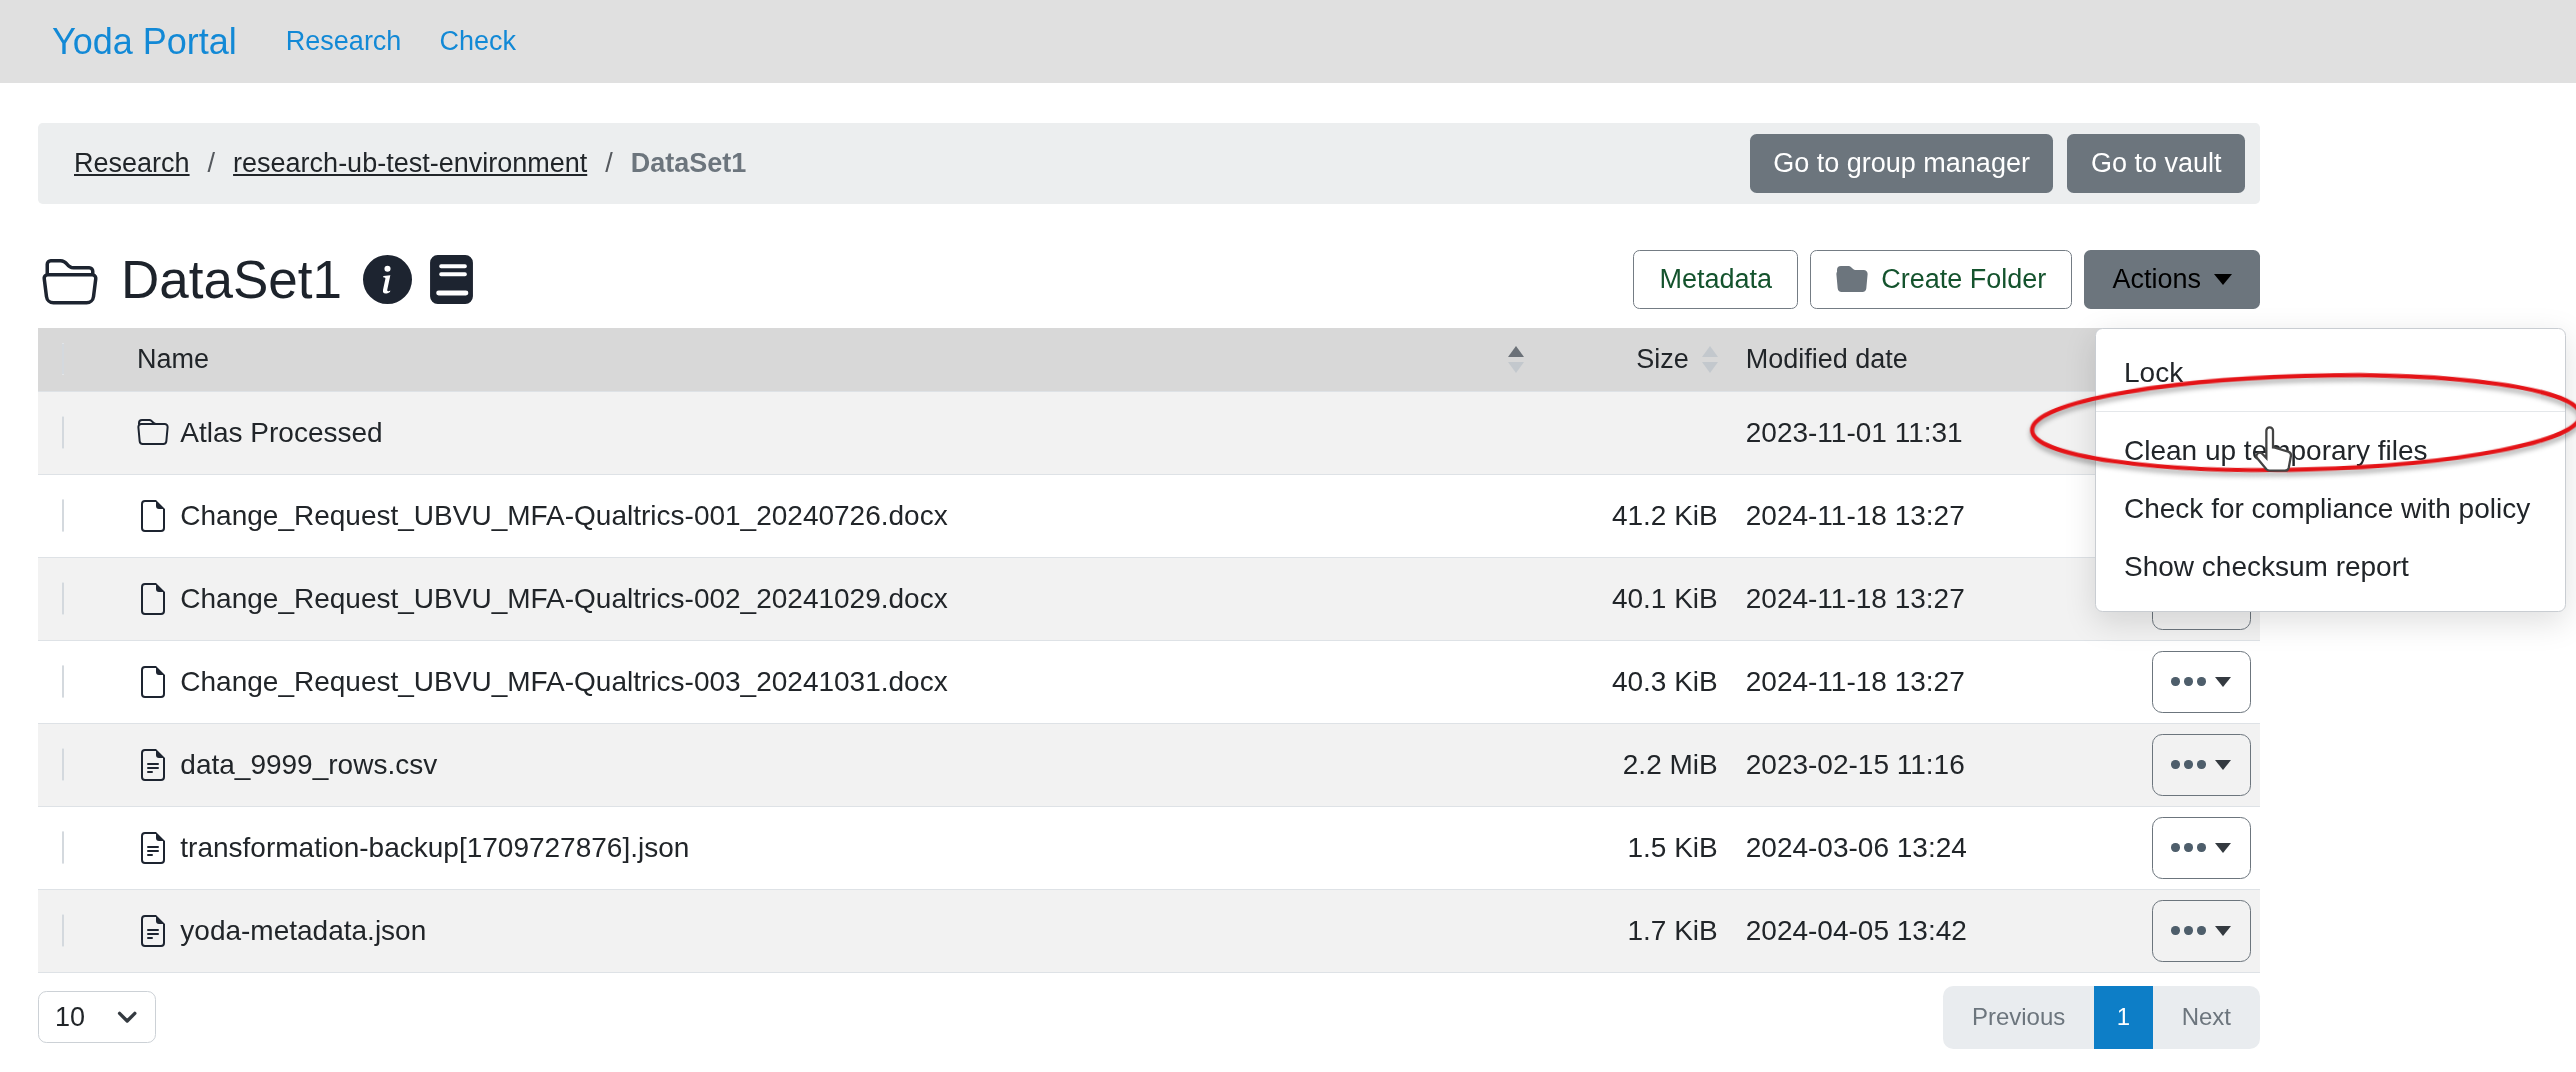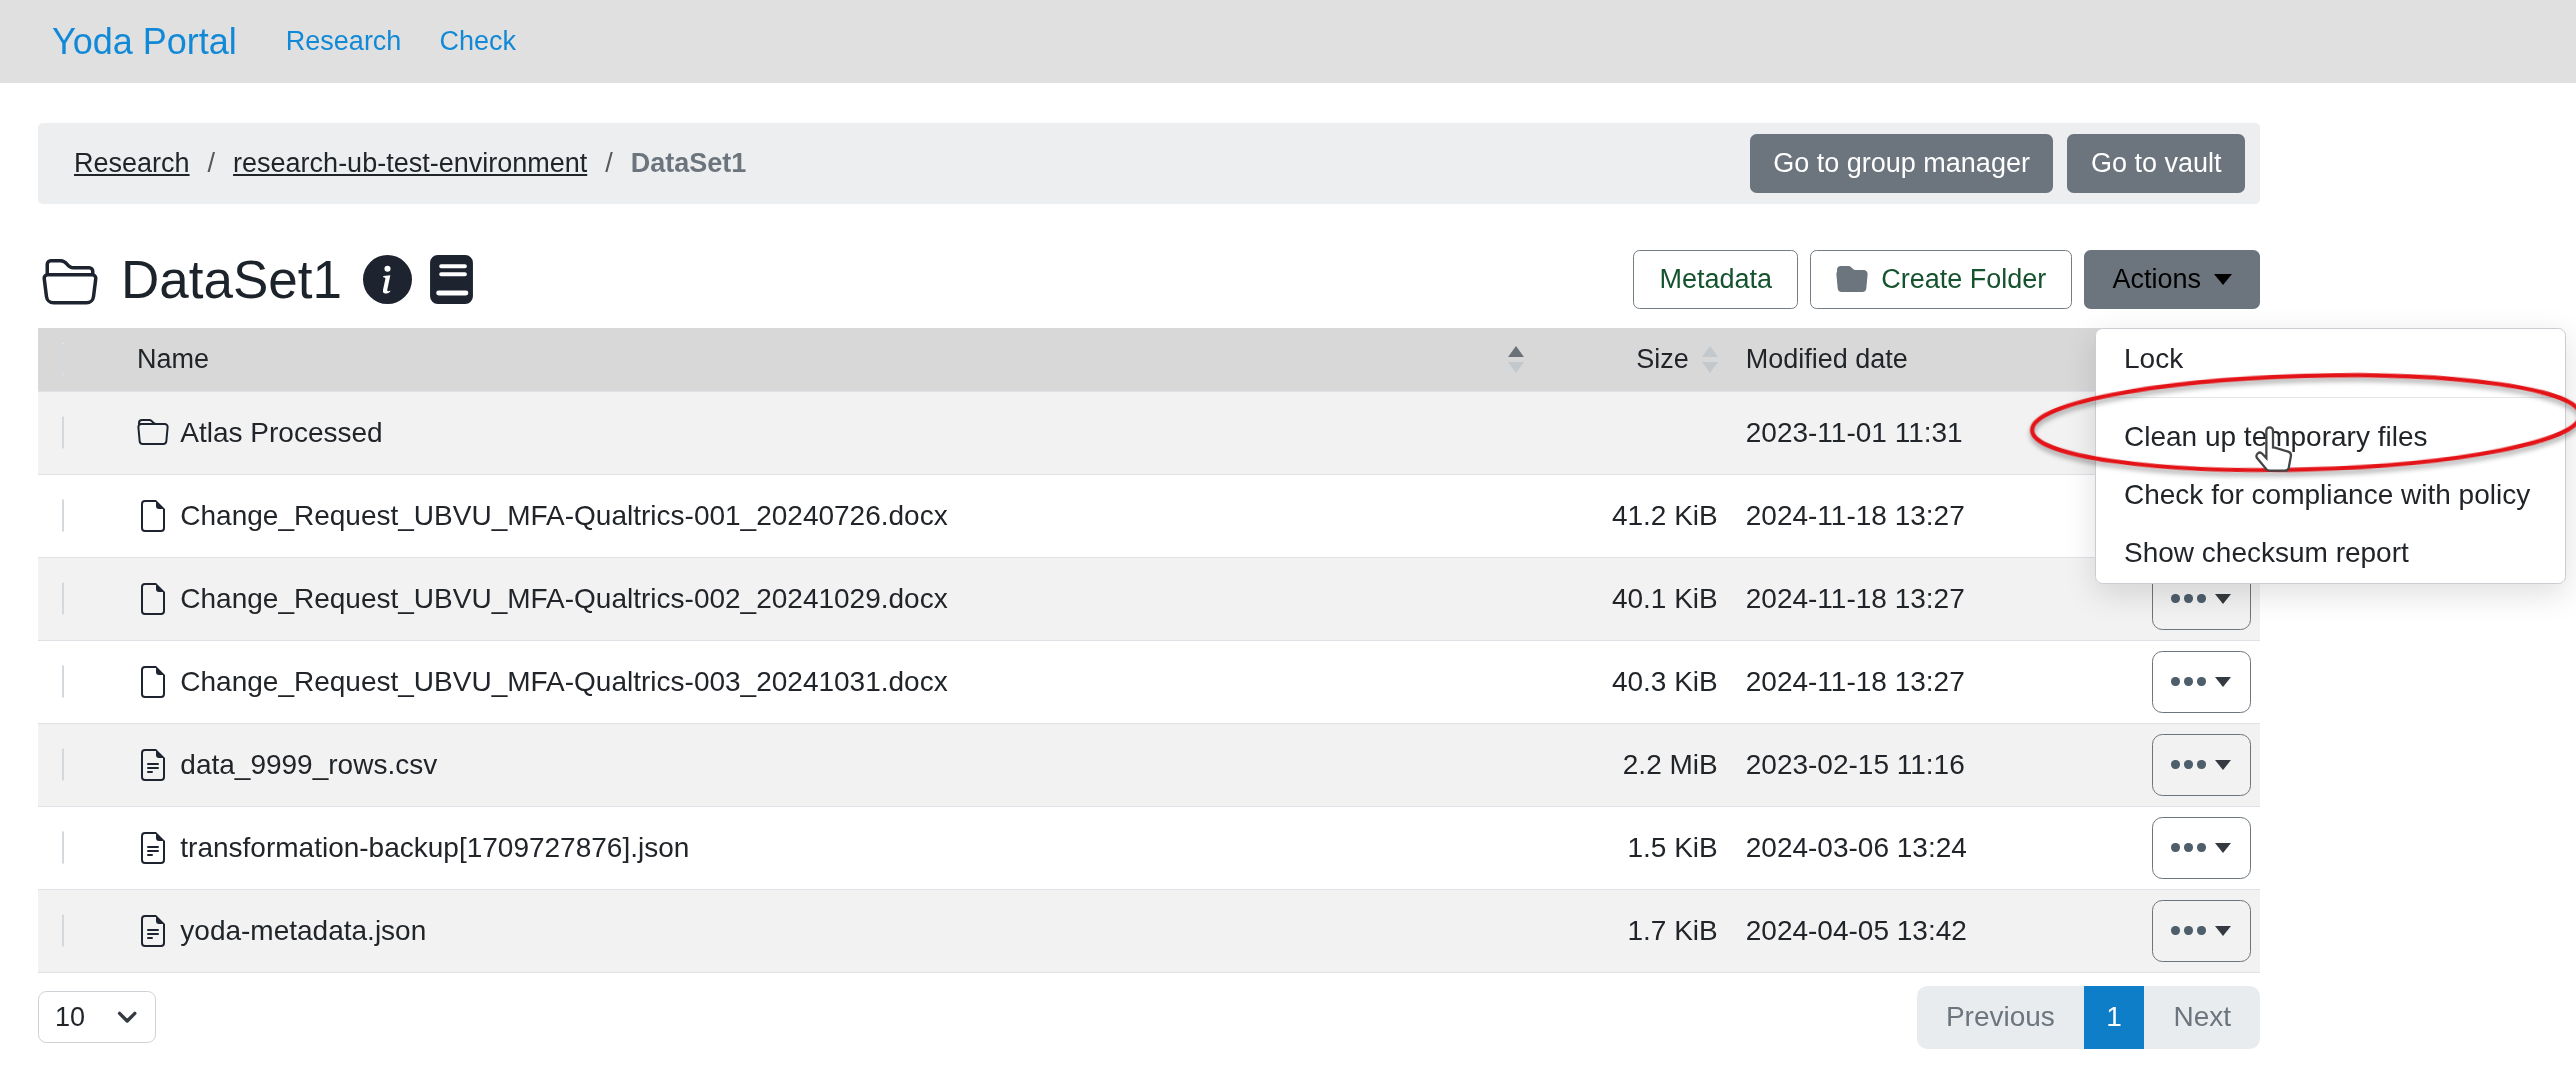--- a/index.html
+++ b/index.html
@@ -65,26 +65,26 @@
     display:inline-flex; align-items:center; justify-content:center; gap:9.4px; cursor:pointer; }
   .dots { display:inline-flex; gap:4.7px; }
   .dots i { width:8.4px; height:8.4px; border-radius:50%; background:#4e5e6b; display:inline-block; }
   .row-caret { width:0;height:0;border-left:8.4px solid transparent;border-right:8.4px solid transparent;border-top:10.3px solid #343a40; }
 
   
   .footer { margin-top:13px; display:flex; align-items:center; justify-content:space-between; }
   .page-size { width:118px; height:52px; border:1.9px solid #ccd1d6; border-radius:8.4px; background:#fff;
     display:flex; align-items:center; justify-content:space-between; padding:0 16px; font-size:27px; cursor:pointer; }
   .pagination { display:flex; background:#e9ecef; border-radius:10.3px; overflow:hidden; height:63px; align-items:stretch; }
-  .page-item { font-size:28px; color:#6c757d; display:flex; align-items:center; padding:0 29px; cursor:pointer; }
+  .page-item { font-size:24px; color:#6c757d; display:flex; align-items:center; padding:0 29px; cursor:pointer; }
   .page-item.active { background:#0d7ec7; color:#fff; padding:0 22.5px; }
 
   
   .dropdown-menu { position:absolute; left:2095px; top:328px; width:471px; background:#fff;
-    border:0.9px solid #c9cdd2; border-radius:7.5px; padding:1px 0; z-index:10;
+    border:0.9px solid #c9cdd2; border-radius:7.5px; padding:15px 0; z-index:10;
     box-shadow:0 9.4px 32px rgba(0,0,0,0.13); }
   .menu-item { font-size:28px; color:#212529; padding:13px 28px; cursor:pointer; white-space:nowrap; }
   .menu-item.highlight { background:#f2f4f6; }
   .menu-divider { border-top:0.9px solid #e4e7ea; margin:9.4px 0; }
 
   
   .annot-ellipse { position:absolute; left:2008px; top:359px; z-index:20; pointer-events:none; }
   .cursor-glyph { position:absolute; left:2250px; top:424px; z-index:21; pointer-events:none; }
 </style>
 </head>

